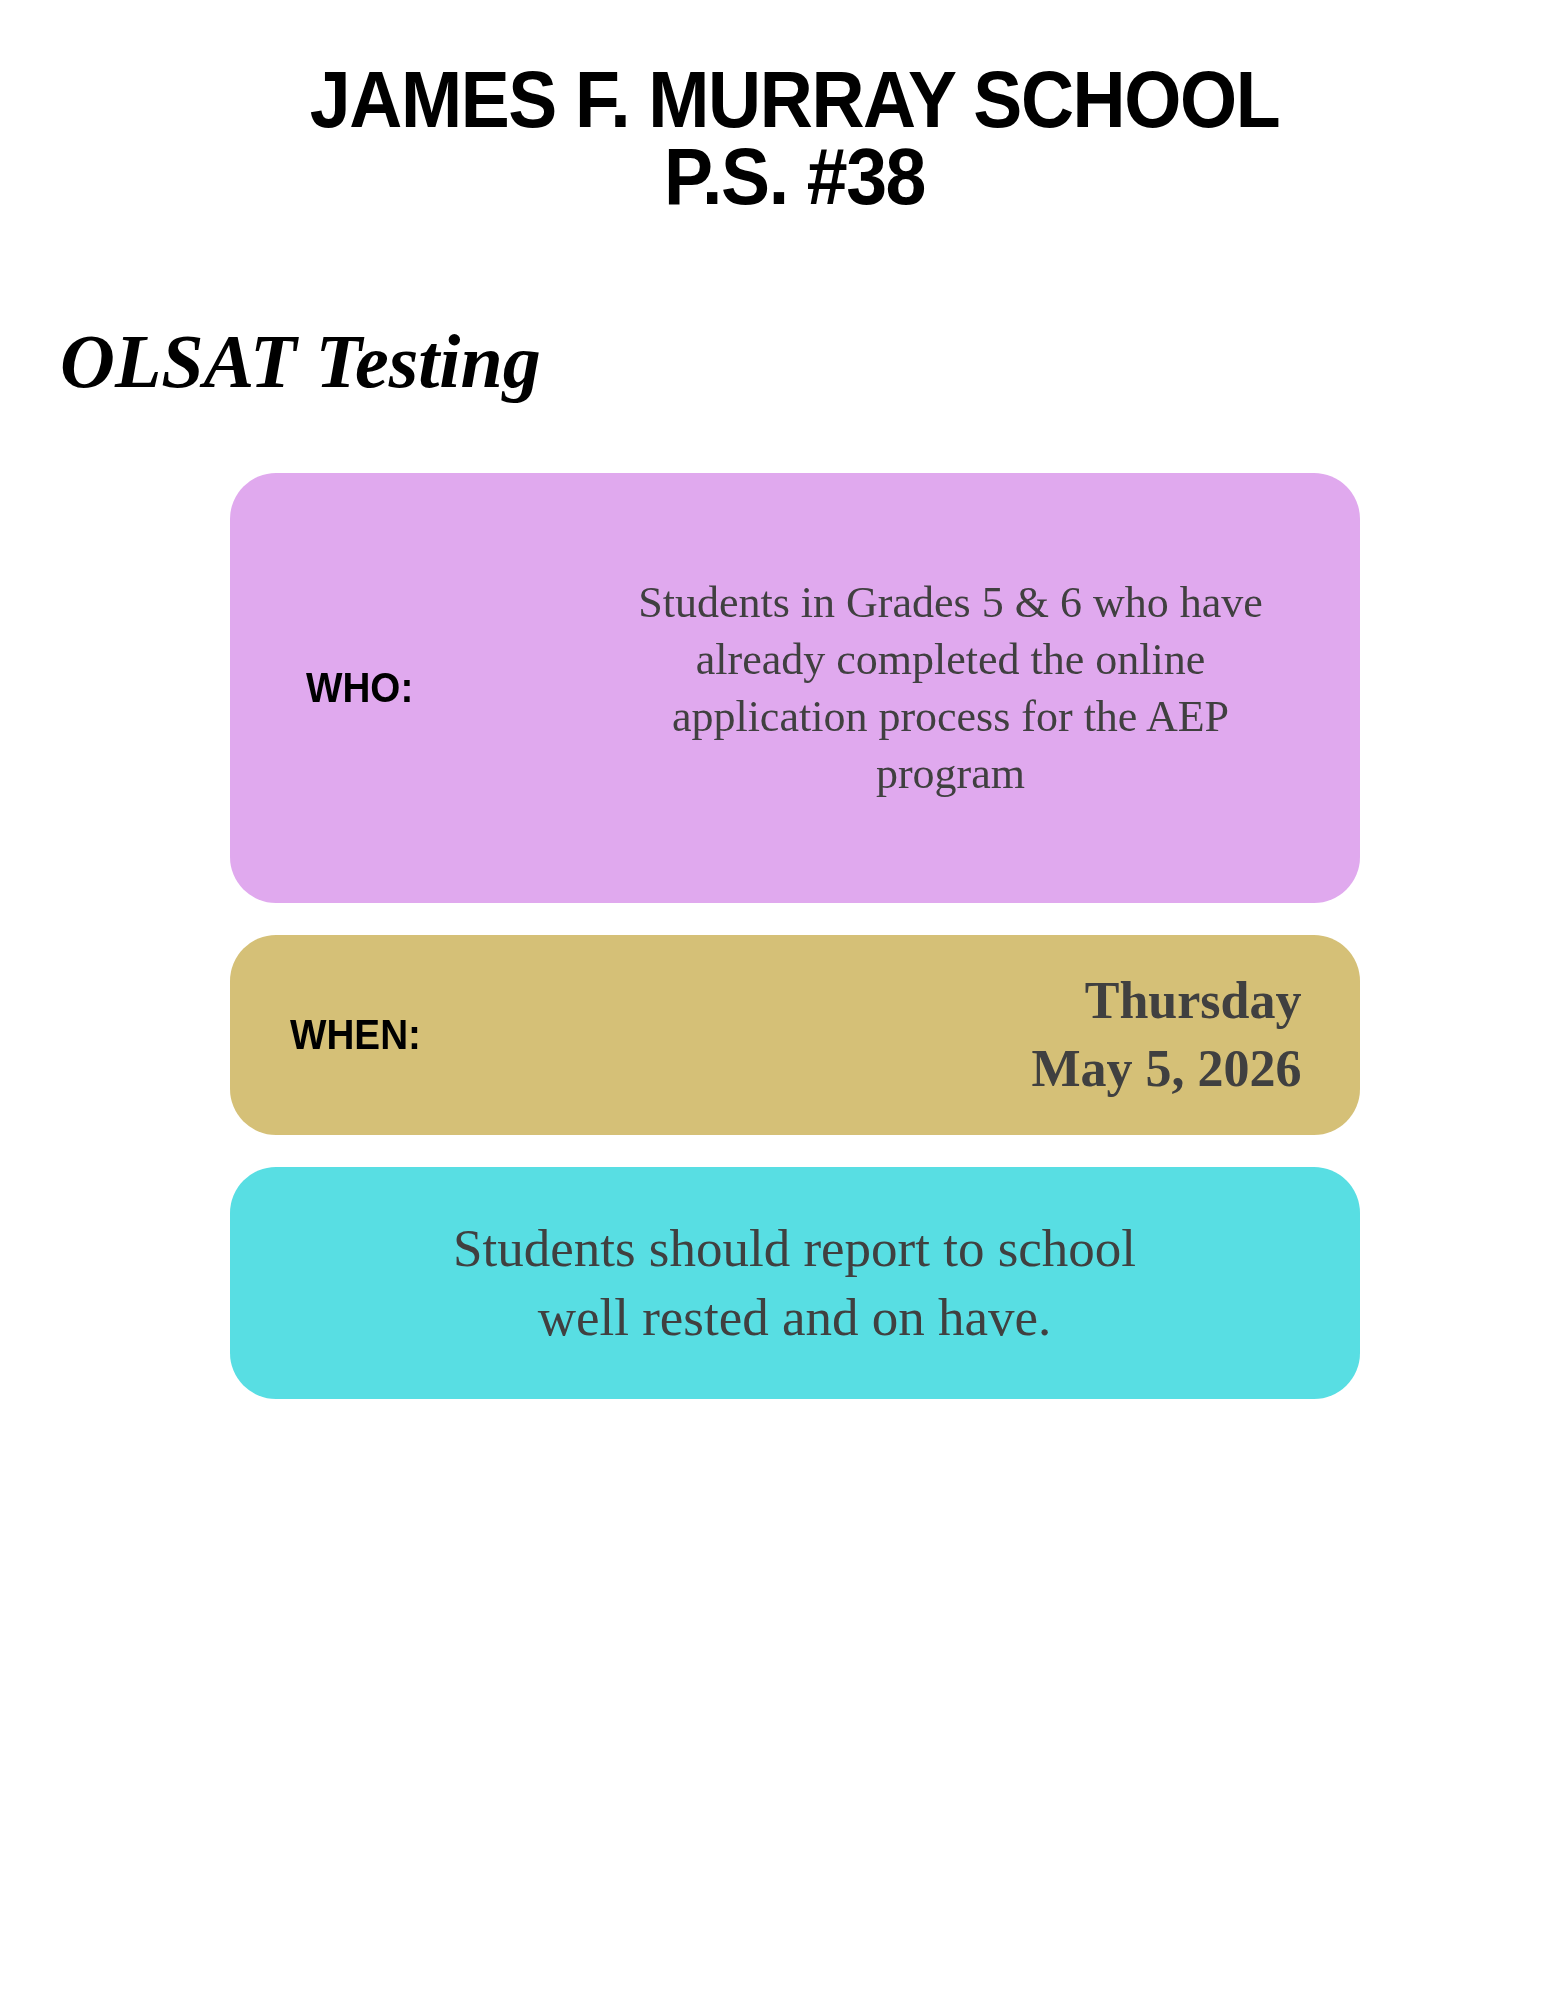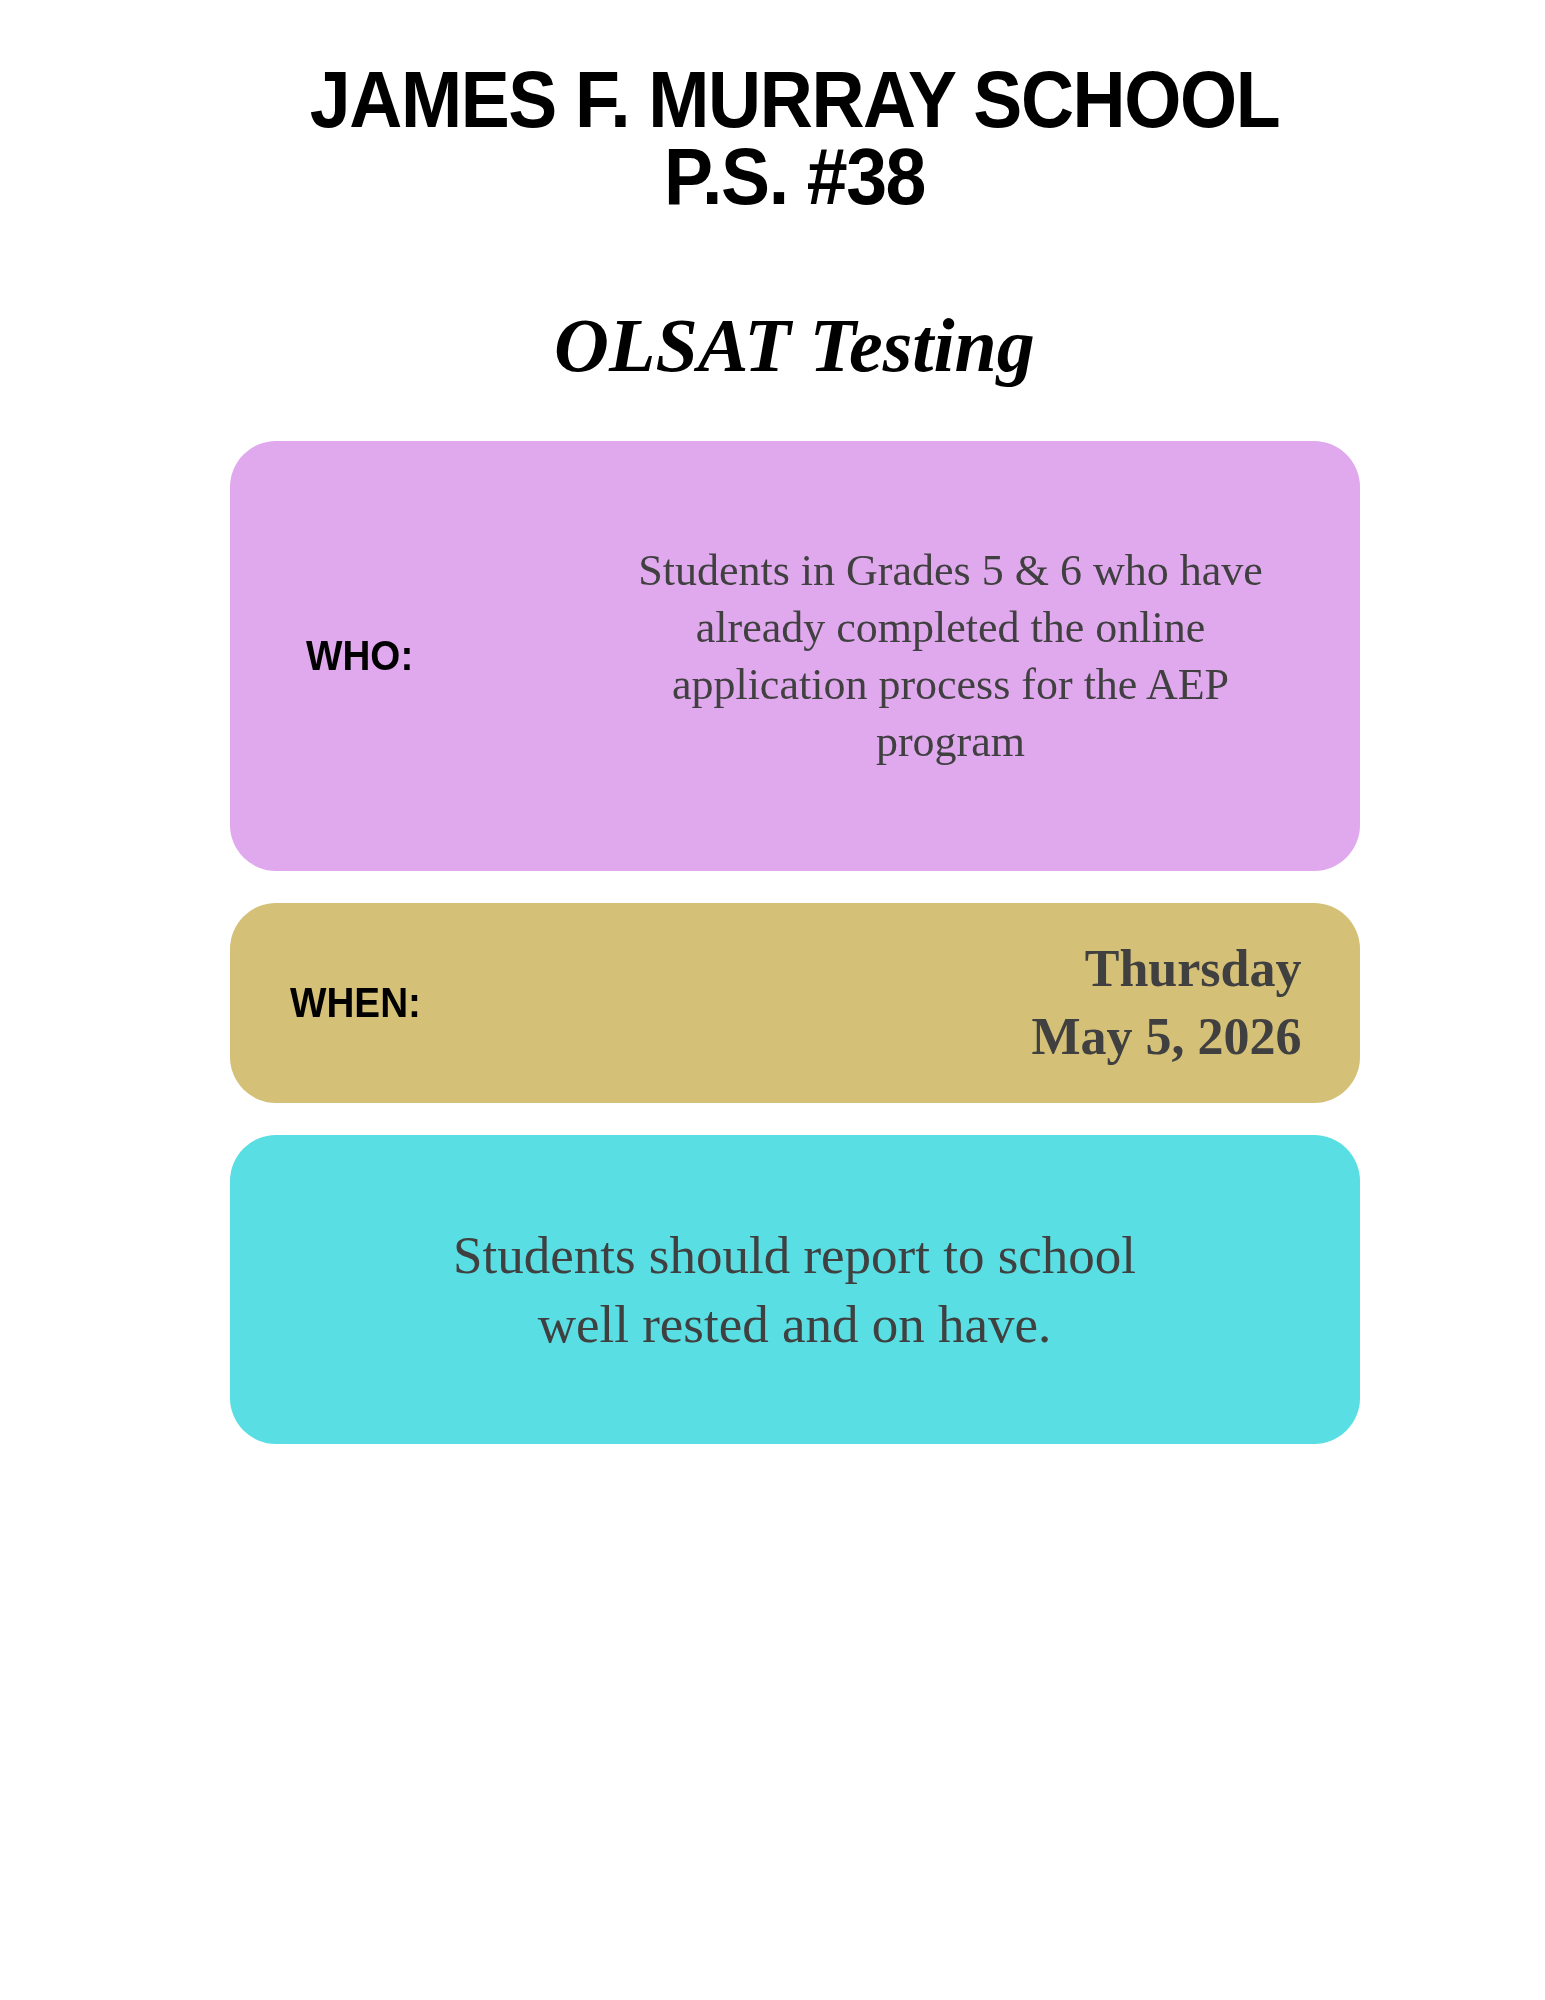--- a/index.html
+++ b/index.html
@@ -36,23 +36,22 @@
     letter-spacing: -1.5px;
     transform: scaleX(0.93);
     transform-origin: center top;
     color: #000000;
   }
   .school-title .line2 {
     display: block;
   }
 
   .subtitle {
-    margin: 0;
+    margin: 16px;
     padding-top: 92px;
-    text-align: center;
     font-family: "Liberation Serif", serif;
     font-style: italic;
     font-size: 76px;
     line-height: 1;
     letter-spacing: 0px;
     color: #000000;
   }
 
   
   .panels {
@@ -118,21 +117,21 @@
     font-weight: bold;
     line-height: 1.32;
     padding-right: 12px;
   }
   .panel-when .when-line {
     display: block;
   }
 
   
   .panel-note {
-    height: 309px;
+    height: 232px;
     padding: 0 48px;
     justify-content: center;
   }
   .panel-note .panel-body {
     width: 100%;
     text-align: center;
     font-size: 53px;
     line-height: 1.30;
   }
   .panel-note .note-line {

